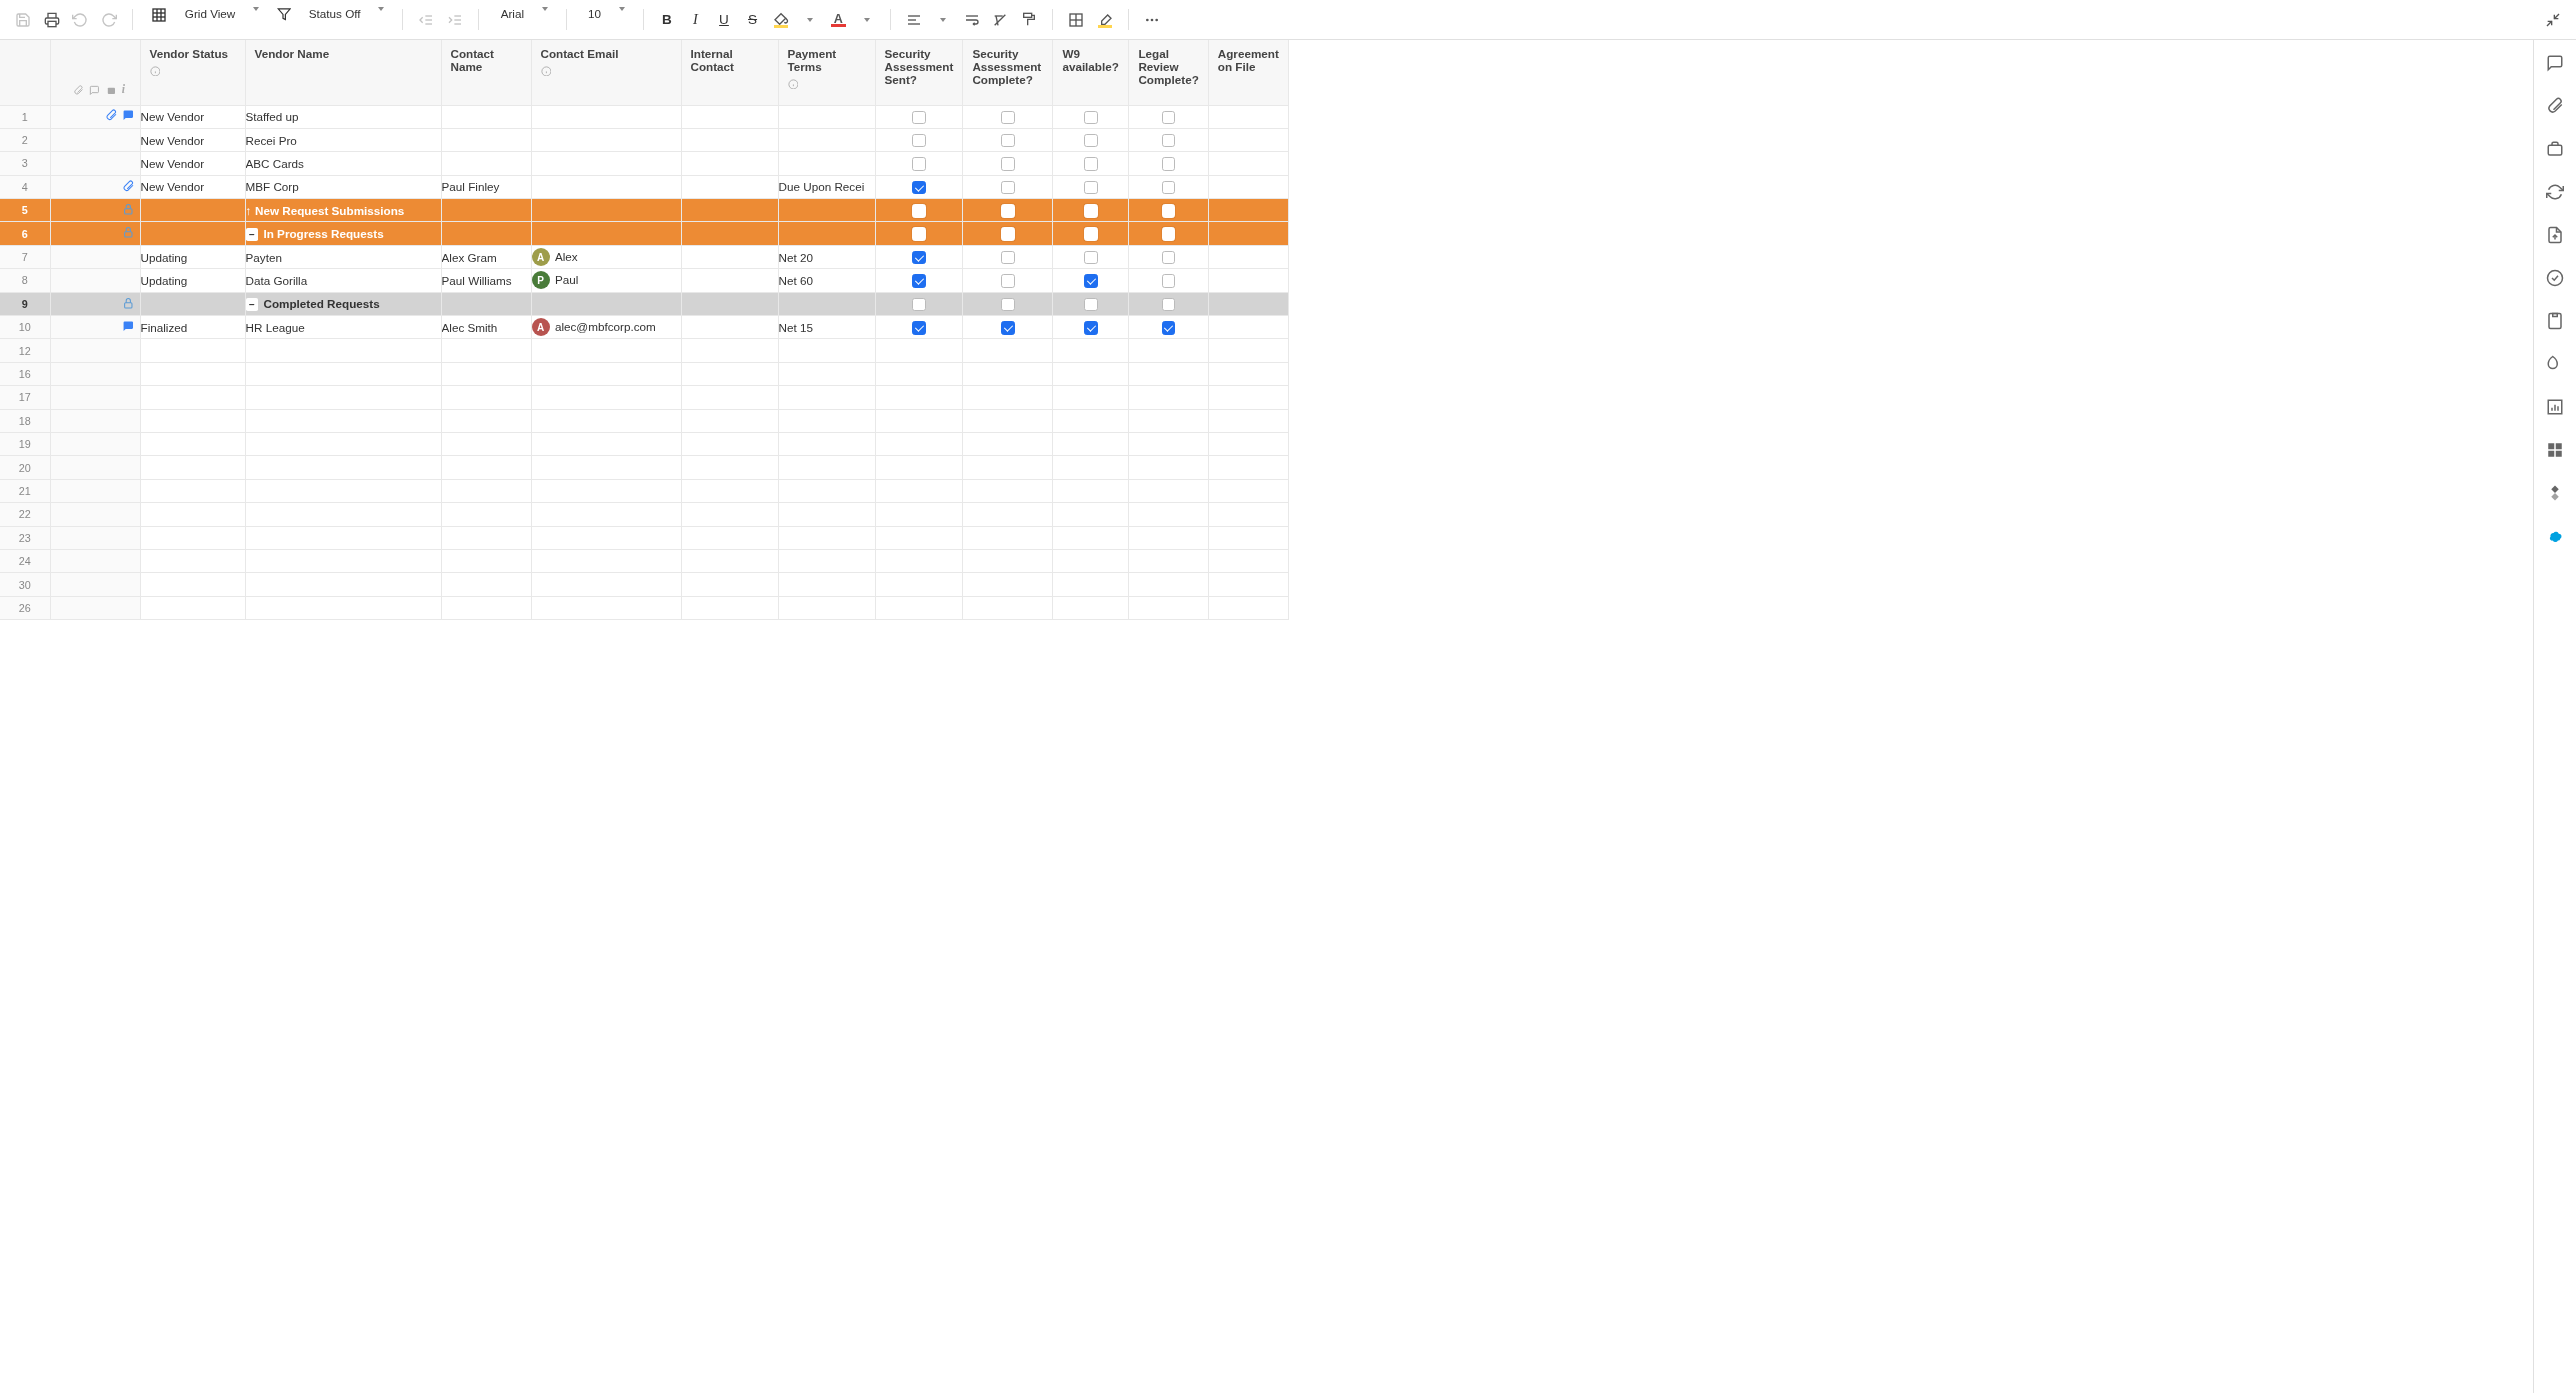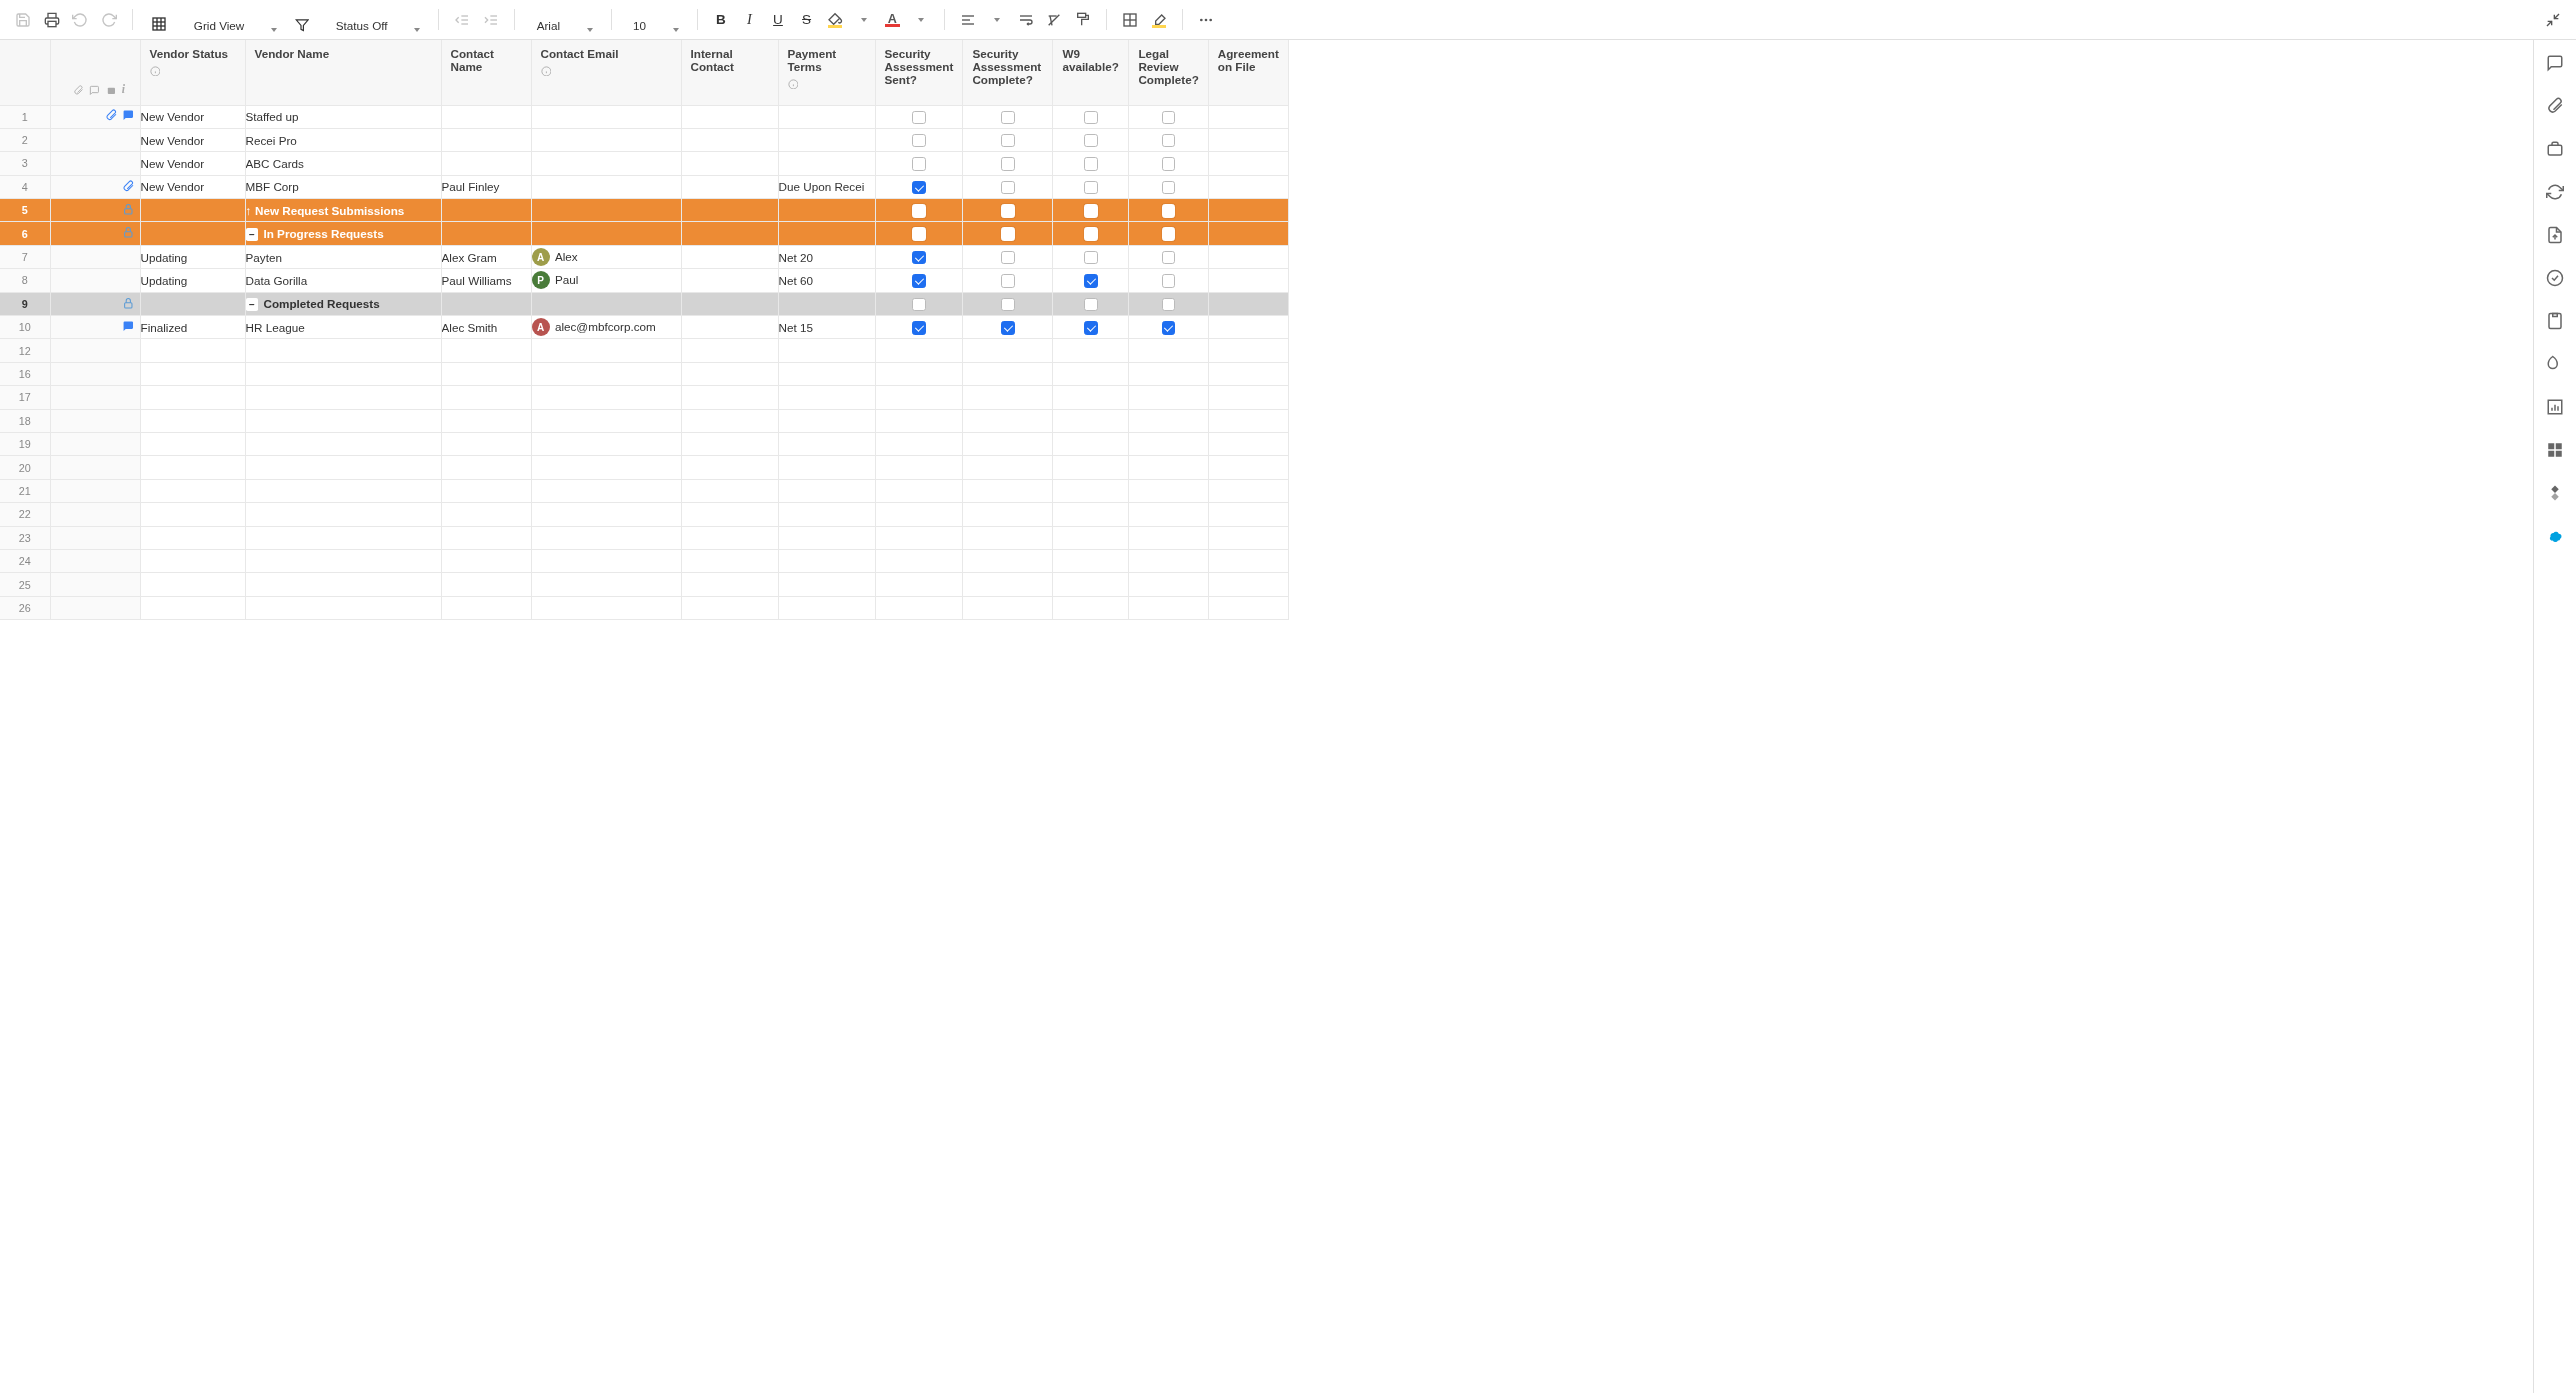--- a/index.html
+++ b/index.html
@@ -11,21 +11,21 @@
   border-bottom: 0.9px solid #e0e0e0; padding: 0 10.8px; gap: 3.6px;
 }
 .tb-btn {
   display: inline-flex; align-items: center; justify-content: center;
   min-width: 25px; height: 25px; padding: 0 3.6px; border: none; background: transparent;
   cursor: pointer; border-radius: 2.7px; color: #555;
 }
 .tb-btn.disabled { opacity: .35; cursor: default; }
 .tb-sep { width: 0.9px; height: 21.6px; background: #e0e0e0; margin: 0 7.2px; }
 .tb-label { font-size: 11.7px; color: #333; padding: 0 3.6px; }
-.tb-dd { display: inline-flex; align-items: flex-end; gap: 23px; padding: 0 7.2px; height: 25px; cursor: pointer; }
+.tb-dd { display: inline-flex; align-items: flex-start; gap: 14px; padding: 0 7.2px; height: 25px; cursor: pointer; }
 .tb-caret { width: 0; height: 0; border-left: 3.6px solid transparent; border-right: 3.6px solid transparent; border-top: 4.5px solid #888; }
 .highlight-underline { width: 14.4px; height: 2.7px; background: #ffd54f; margin-top: -1.8px; }
 .textcolor-underline { width: 14.4px; height: 2.7px; background: #e53935; margin-top: -1.8px; }
 .tb-btn svg { width: 16px; height: 16px; }
 .tb-btn.bold-letter { font-weight: 700; font-size: 13.5px; color:#333;}
 .tb-btn.italic-letter { font-style: italic; font-family: 'Times New Roman', serif; font-size: 14.4px; color:#333;}
 .tb-btn.underline-letter { text-decoration: underline; font-size: 13.5px; color:#333;}
 .tb-btn.strike-letter { text-decoration: line-through; font-size: 13.5px; color:#333;}
 .tb-stack { display:flex; flex-direction:column; align-items:center; }
 .collapse-btn { margin-left: auto; }
@@ -667,21 +667,21 @@
             <td class="cell"></td>
     <td class="cell"></td>
             <td class="cell"></td>
     <td class="cell"></td>
             <td class="cell"></td>
     <td class="cell"></td>
             <td class="cell"></td>
     <td class="cell"></td>
           </tr>
           <tr>
-    <td class="rownum-col">25</td>
+    <td class="rownum-col">30</td>
     <td class="icons-col"></td>
     <td class="cell"></td>
             <td class="cell"></td>
     <td class="cell"></td>
             <td class="cell"></td>
     <td class="cell"></td>
             <td class="cell"></td>
     <td class="cell"></td>
             <td class="cell"></td>
     <td class="cell"></td>

